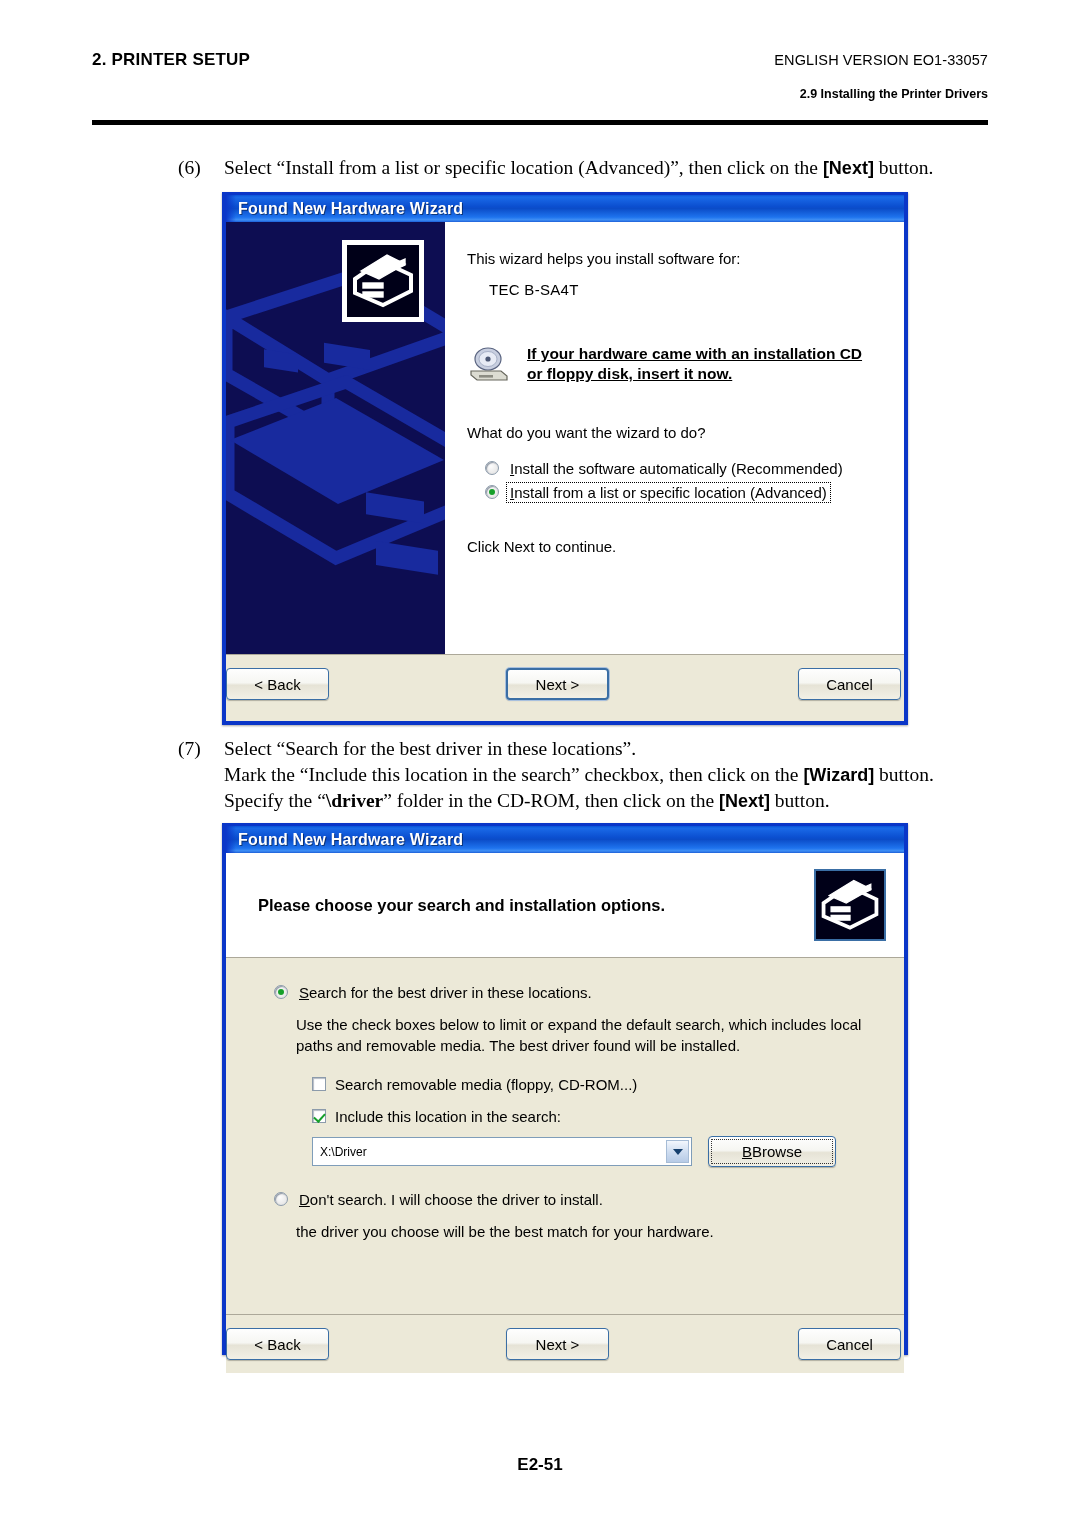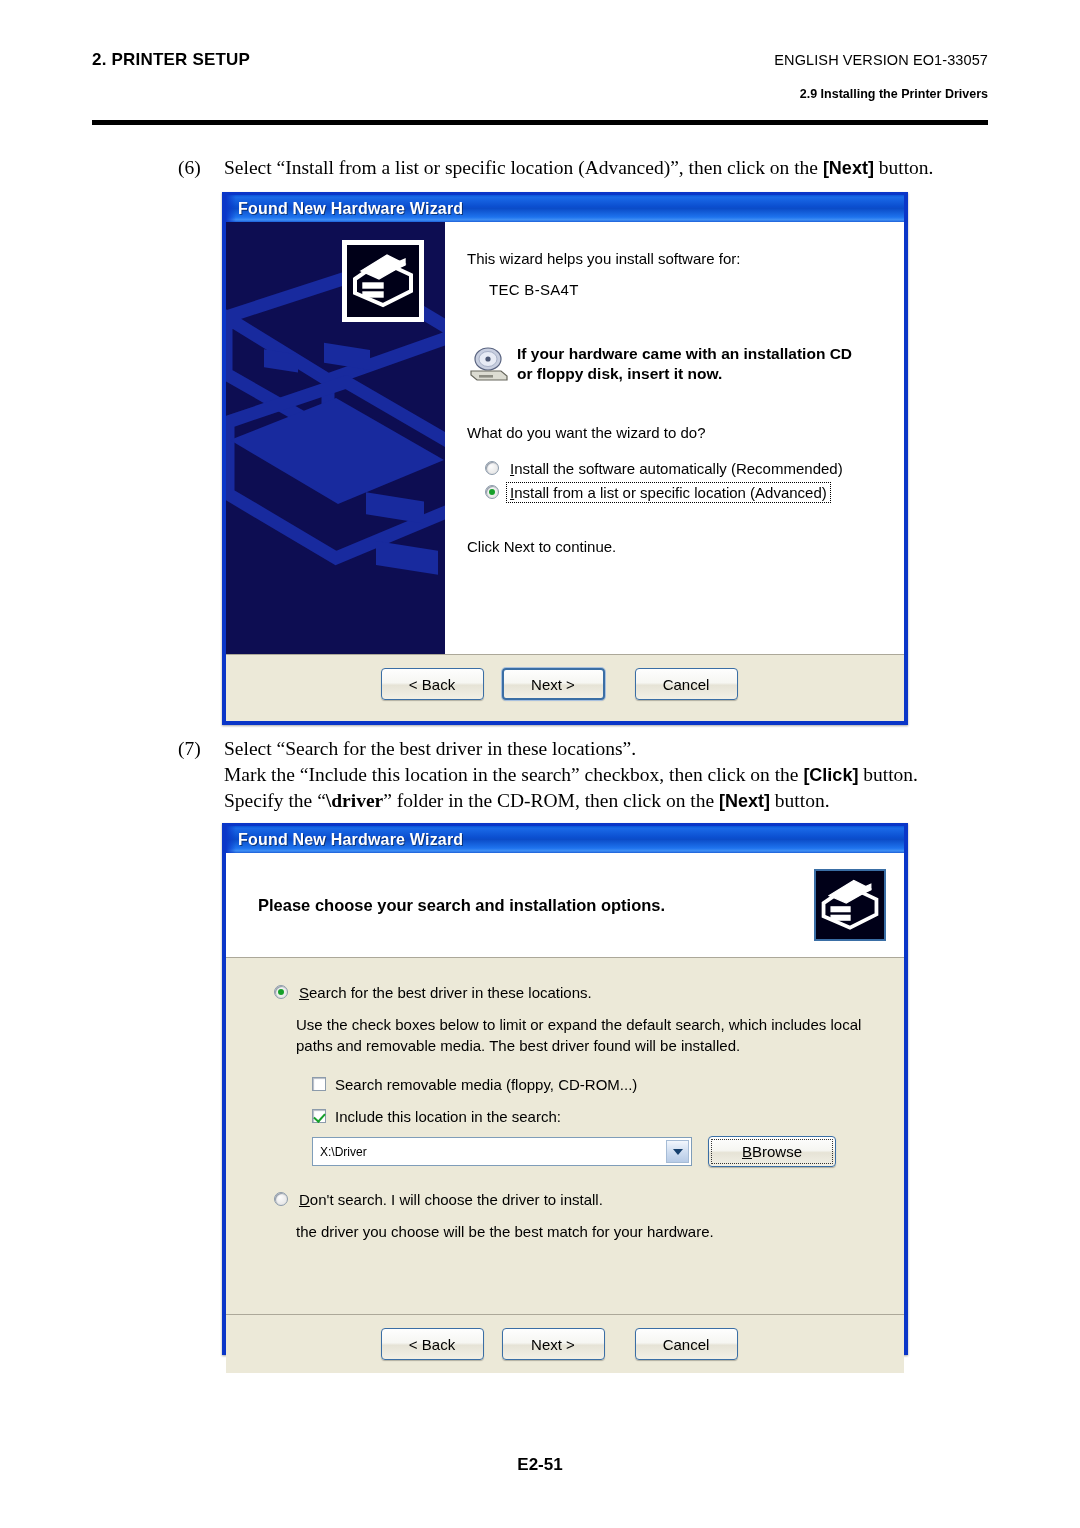--- a/index.html
+++ b/index.html
@@ -131,21 +131,22 @@
     font-size: 15px;
     color: #000;
     position: relative;
   }
   .d1-line { margin: 0 0 6px 0; }
   .d1-dev { margin: 14px 0 0 22px; font-size: 15px; letter-spacing: .3px; }
   .cd-block {
     display: flex;
     align-items: flex-start;
     margin-top: 46px;
-    gap: 8px;
+    gap: 18px;
+    text-decoration: underline;
   }
   .cd-icon { width: 42px; height: 36px; flex: none; margin-top: 2px;}
   .cd-text {
     font-weight: bold;
     font-size: 15.5px;
     line-height: 20px;
   }
   .q-line { margin-top: 40px; font-size: 15px; }
   .radio-list { margin-left: 18px; }
   .opt-row {
@@ -192,22 +193,22 @@
     transform: rotate(42deg);
   }
 
   
   .btnbar {
     height: 59px;
     background: #ece9d8;
     border-top: 1px solid #aca899;
     display: flex;
     align-items: center;
-    justify-content: center;
-    padding-right: 12px;
+    justify-content: space-between;
+    padding-right: 3px;
     gap: 18px;
   }
   .xpbtn {
     width: 103px; height: 32px;
     border: 1px solid #3a6ea5;
     border-radius: 4px;
     background: linear-gradient(to bottom, #fefefe 0%, #f6f6f2 46%, #e6e3d6 54%, #f2f0e6 100%);
     font-family: "Liberation Sans", sans-serif;
     font-size: 15px;
     color: #000;
@@ -398,21 +399,21 @@
     <div class="xpbtn default">Next &gt;</div>
     <div class="xpbtn cancel-gap">Cancel</div>
   </div>
 </div>
 
 <div class="step" id="step7">
   <span class="num">(7)</span>
   <div class="body">
     <div>Select “Search for the best driver in these locations”.</div>
     <div>
-      <span>Mark the “Include this location in the search” checkbox, then click on the </span><b>[Click]</b><span> button.</span>
+      <span>Mark the “Include this location in the search” checkbox, then click on the </span><b>[Wizard]</b><span> button.</span>
     </div>
     <div>
       <span>Specify the “</span><span class="drv">\driver</span><span>” folder in the CD-ROM, then click on the </span><b>[Next]</b><span> button.</span>
     </div>
   </div>
 </div>
 
 <div class="dialog" id="dlg2">
   <div class="titlebar">
     <span class="title-text">Found New Hardware Wizard</span>

